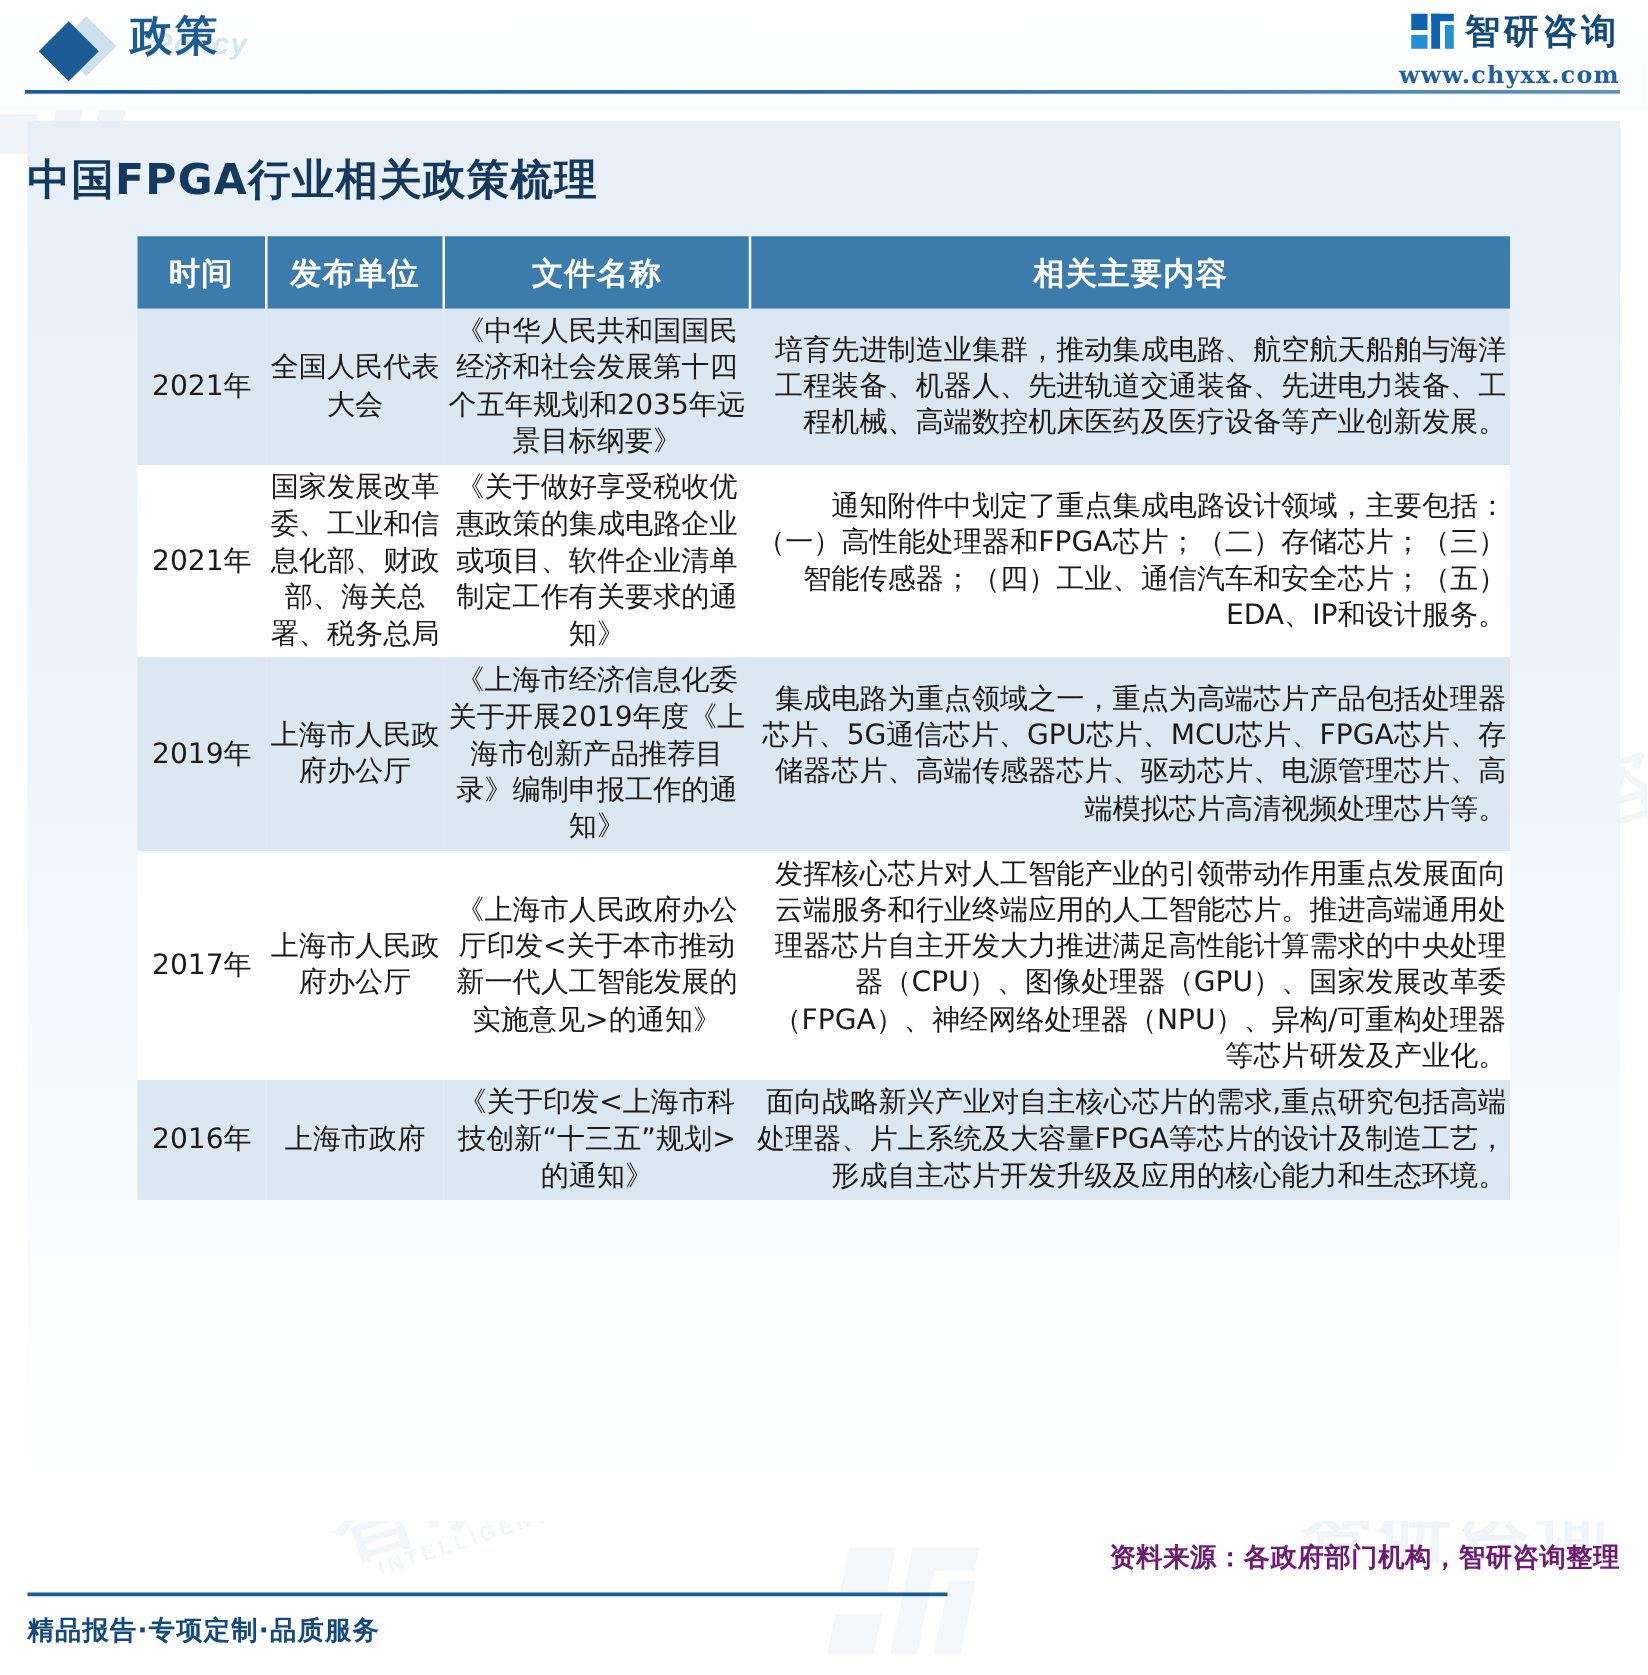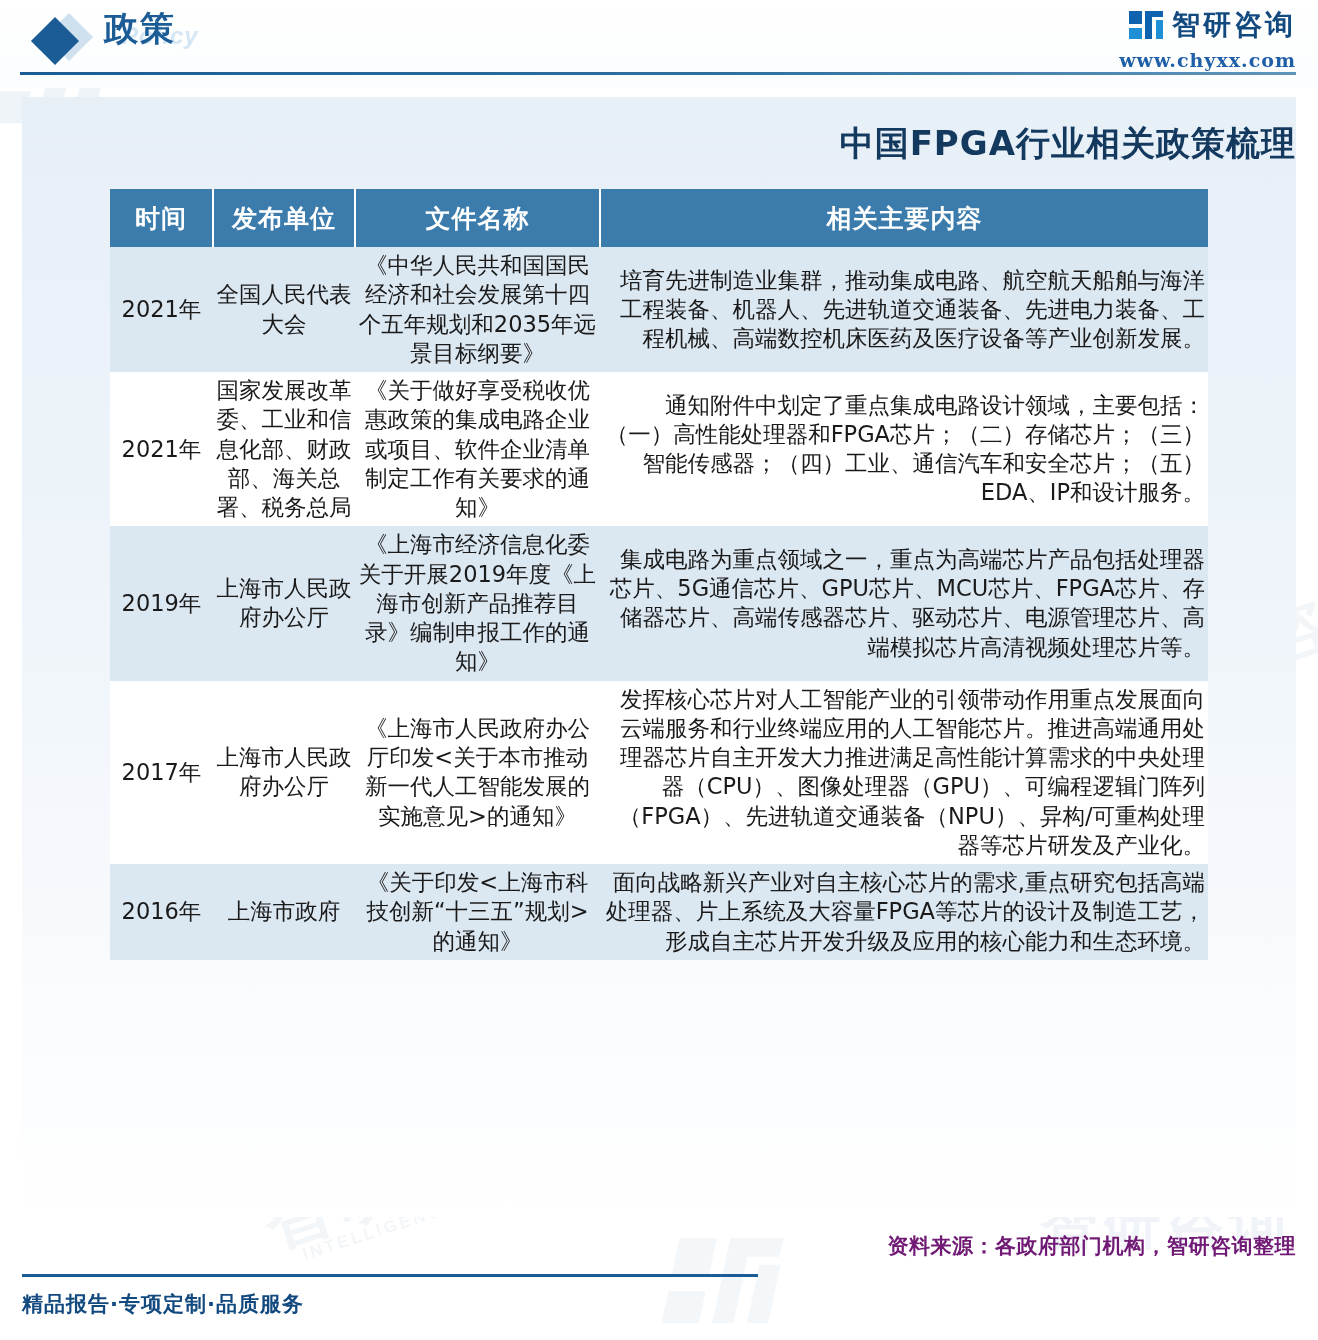--- a/index.html
+++ b/index.html
@@ -146,21 +146,21 @@
   
   .card {
     position: relative;
     z-index: 2;
     margin: 9px 22px 0 22px;
     background: linear-gradient(180deg, #e7eff7 0%, #eef4fa 42%, #ffffff 100%);
     padding: 0;
     min-height: 1120px;
   }
   .chart-title {
-    text-align: right;
+    text-align: left;
     font-size: 34px;
     font-weight: bold;
     color: #13395f;
     padding: 24px 0 22px 0;
     letter-spacing: 1px;
     font-family: "DejaVu Sans", "Liberation Sans", sans-serif;
   }
 
   
   .tbl-wrap {
@@ -362,21 +362,21 @@
         <tr class="shade">
           <td class="c-time">2019年</td>
           <td class="c-unit">上海市人民政府办公厅</td>
           <td class="c-file">《上海市经济信息化委关于开展2019年度《上海市创新产品推荐目录》编制申报工作的通知》</td>
           <td class="c-body">集成电路为重点领域之一，重点为高端芯片产品包括处理器芯片、5G通信芯片、GPU芯片、MCU芯片、FPGA芯片、存储器芯片、高端传感器芯片、驱动芯片、电源管理芯片、高端模拟芯片高清视频处理芯片等。</td>
         </tr>
         <tr class="plain">
           <td class="c-time">2017年</td>
           <td class="c-unit">上海市人民政府办公厅</td>
           <td class="c-file">《上海市人民政府办公厅印发&lt;关于本市推动新一代人工智能发展的实施意见&gt;的通知》</td>
-          <td class="c-body">发挥核心芯片对人工智能产业的引领带动作用重点发展面向云端服务和行业终端应用的人工智能芯片。推进高端通用处理器芯片自主开发大力推进满足高性能计算需求的中央处理器（CPU）、图像处理器（GPU）、可编程逻辑门阵列（FPGA）、先进轨道交通装备（NPU）、异构/可重构处理器等芯片研发及产业化。</td>
+          <td class="c-body">发挥核心芯片对人工智能产业的引领带动作用重点发展面向云端服务和行业终端应用的人工智能芯片。推进高端通用处理器芯片自主开发大力推进满足高性能计算需求的中央处理器（CPU）、图像处理器（GPU）、国家发展改革委（FPGA）、神经网络处理器（NPU）、异构/可重构处理器等芯片研发及产业化。</td>
         </tr>
         <tr class="shade">
           <td class="c-time">2016年</td>
           <td class="c-unit">上海市政府</td>
           <td class="c-file">《关于印发&lt;上海市科技创新“十三五”规划&gt;的通知》</td>
           <td class="c-body">面向战略新兴产业对自主核心芯片的需求,重点研究包括高端处理器、片上系统及大容量FPGA等芯片的设计及制造工艺，形成自主芯片开发升级及应用的核心能力和生态环境。</td>
         </tr>
       </tbody>
     </table>
   </div>

